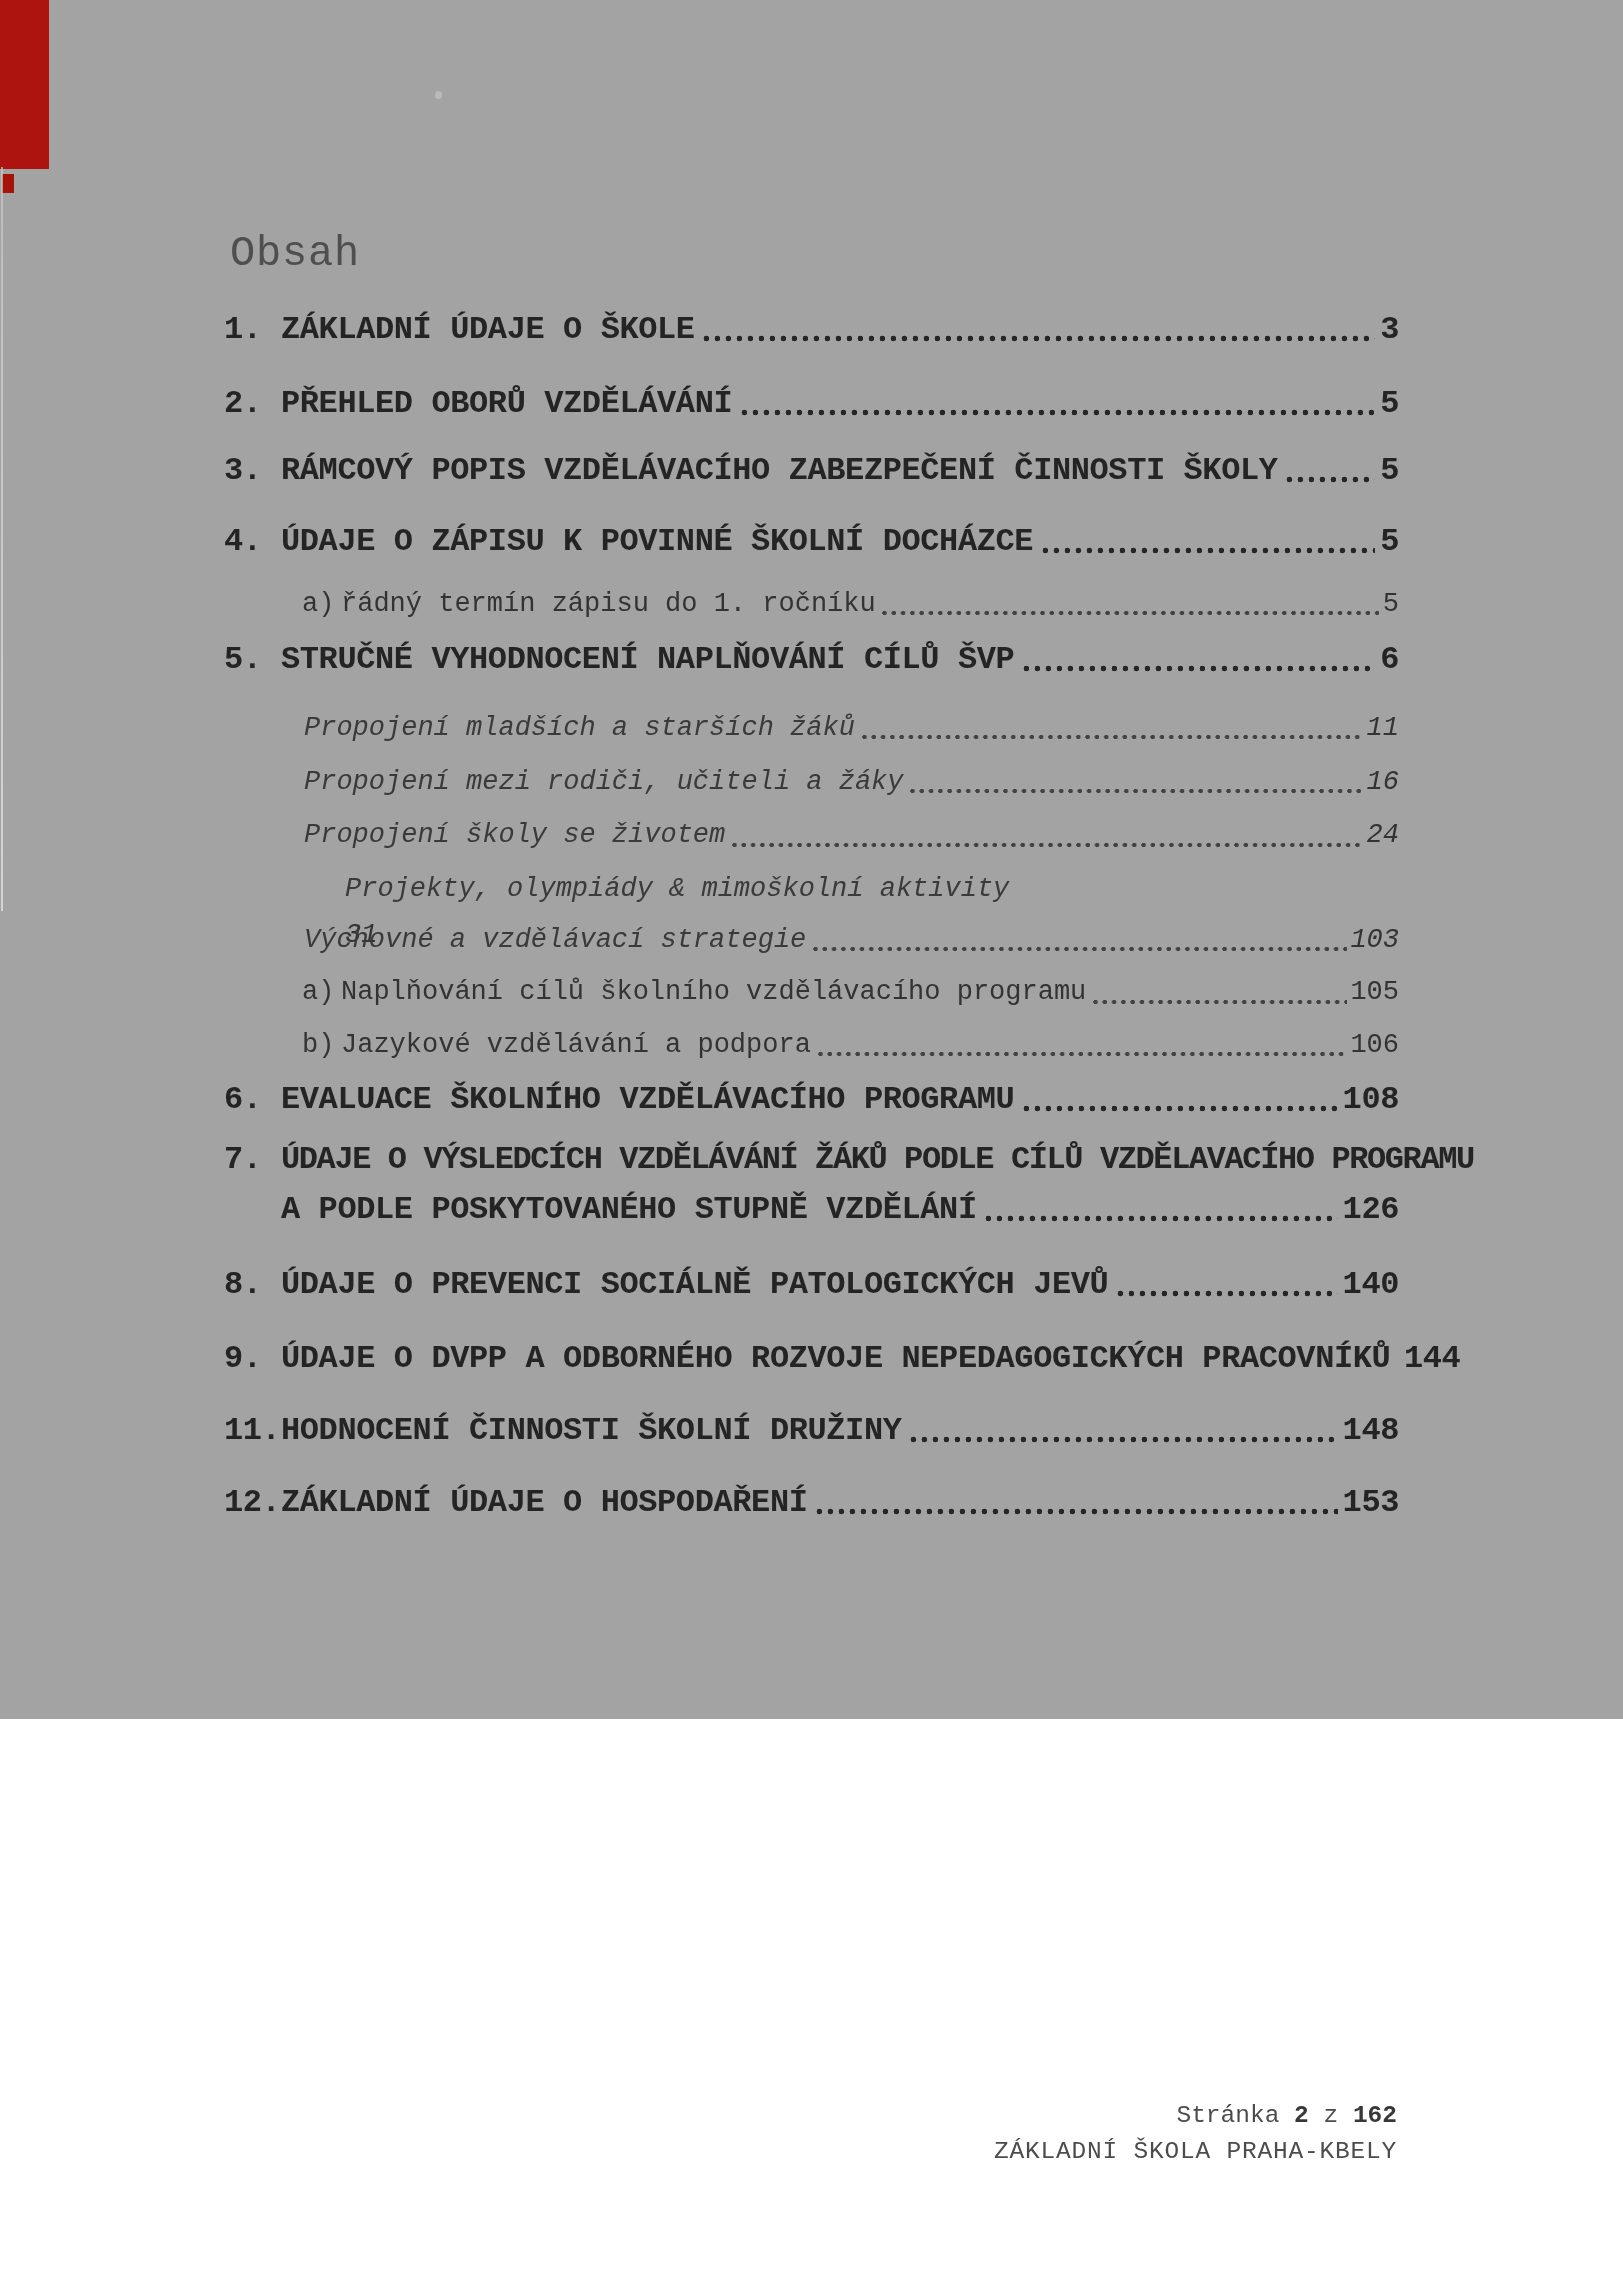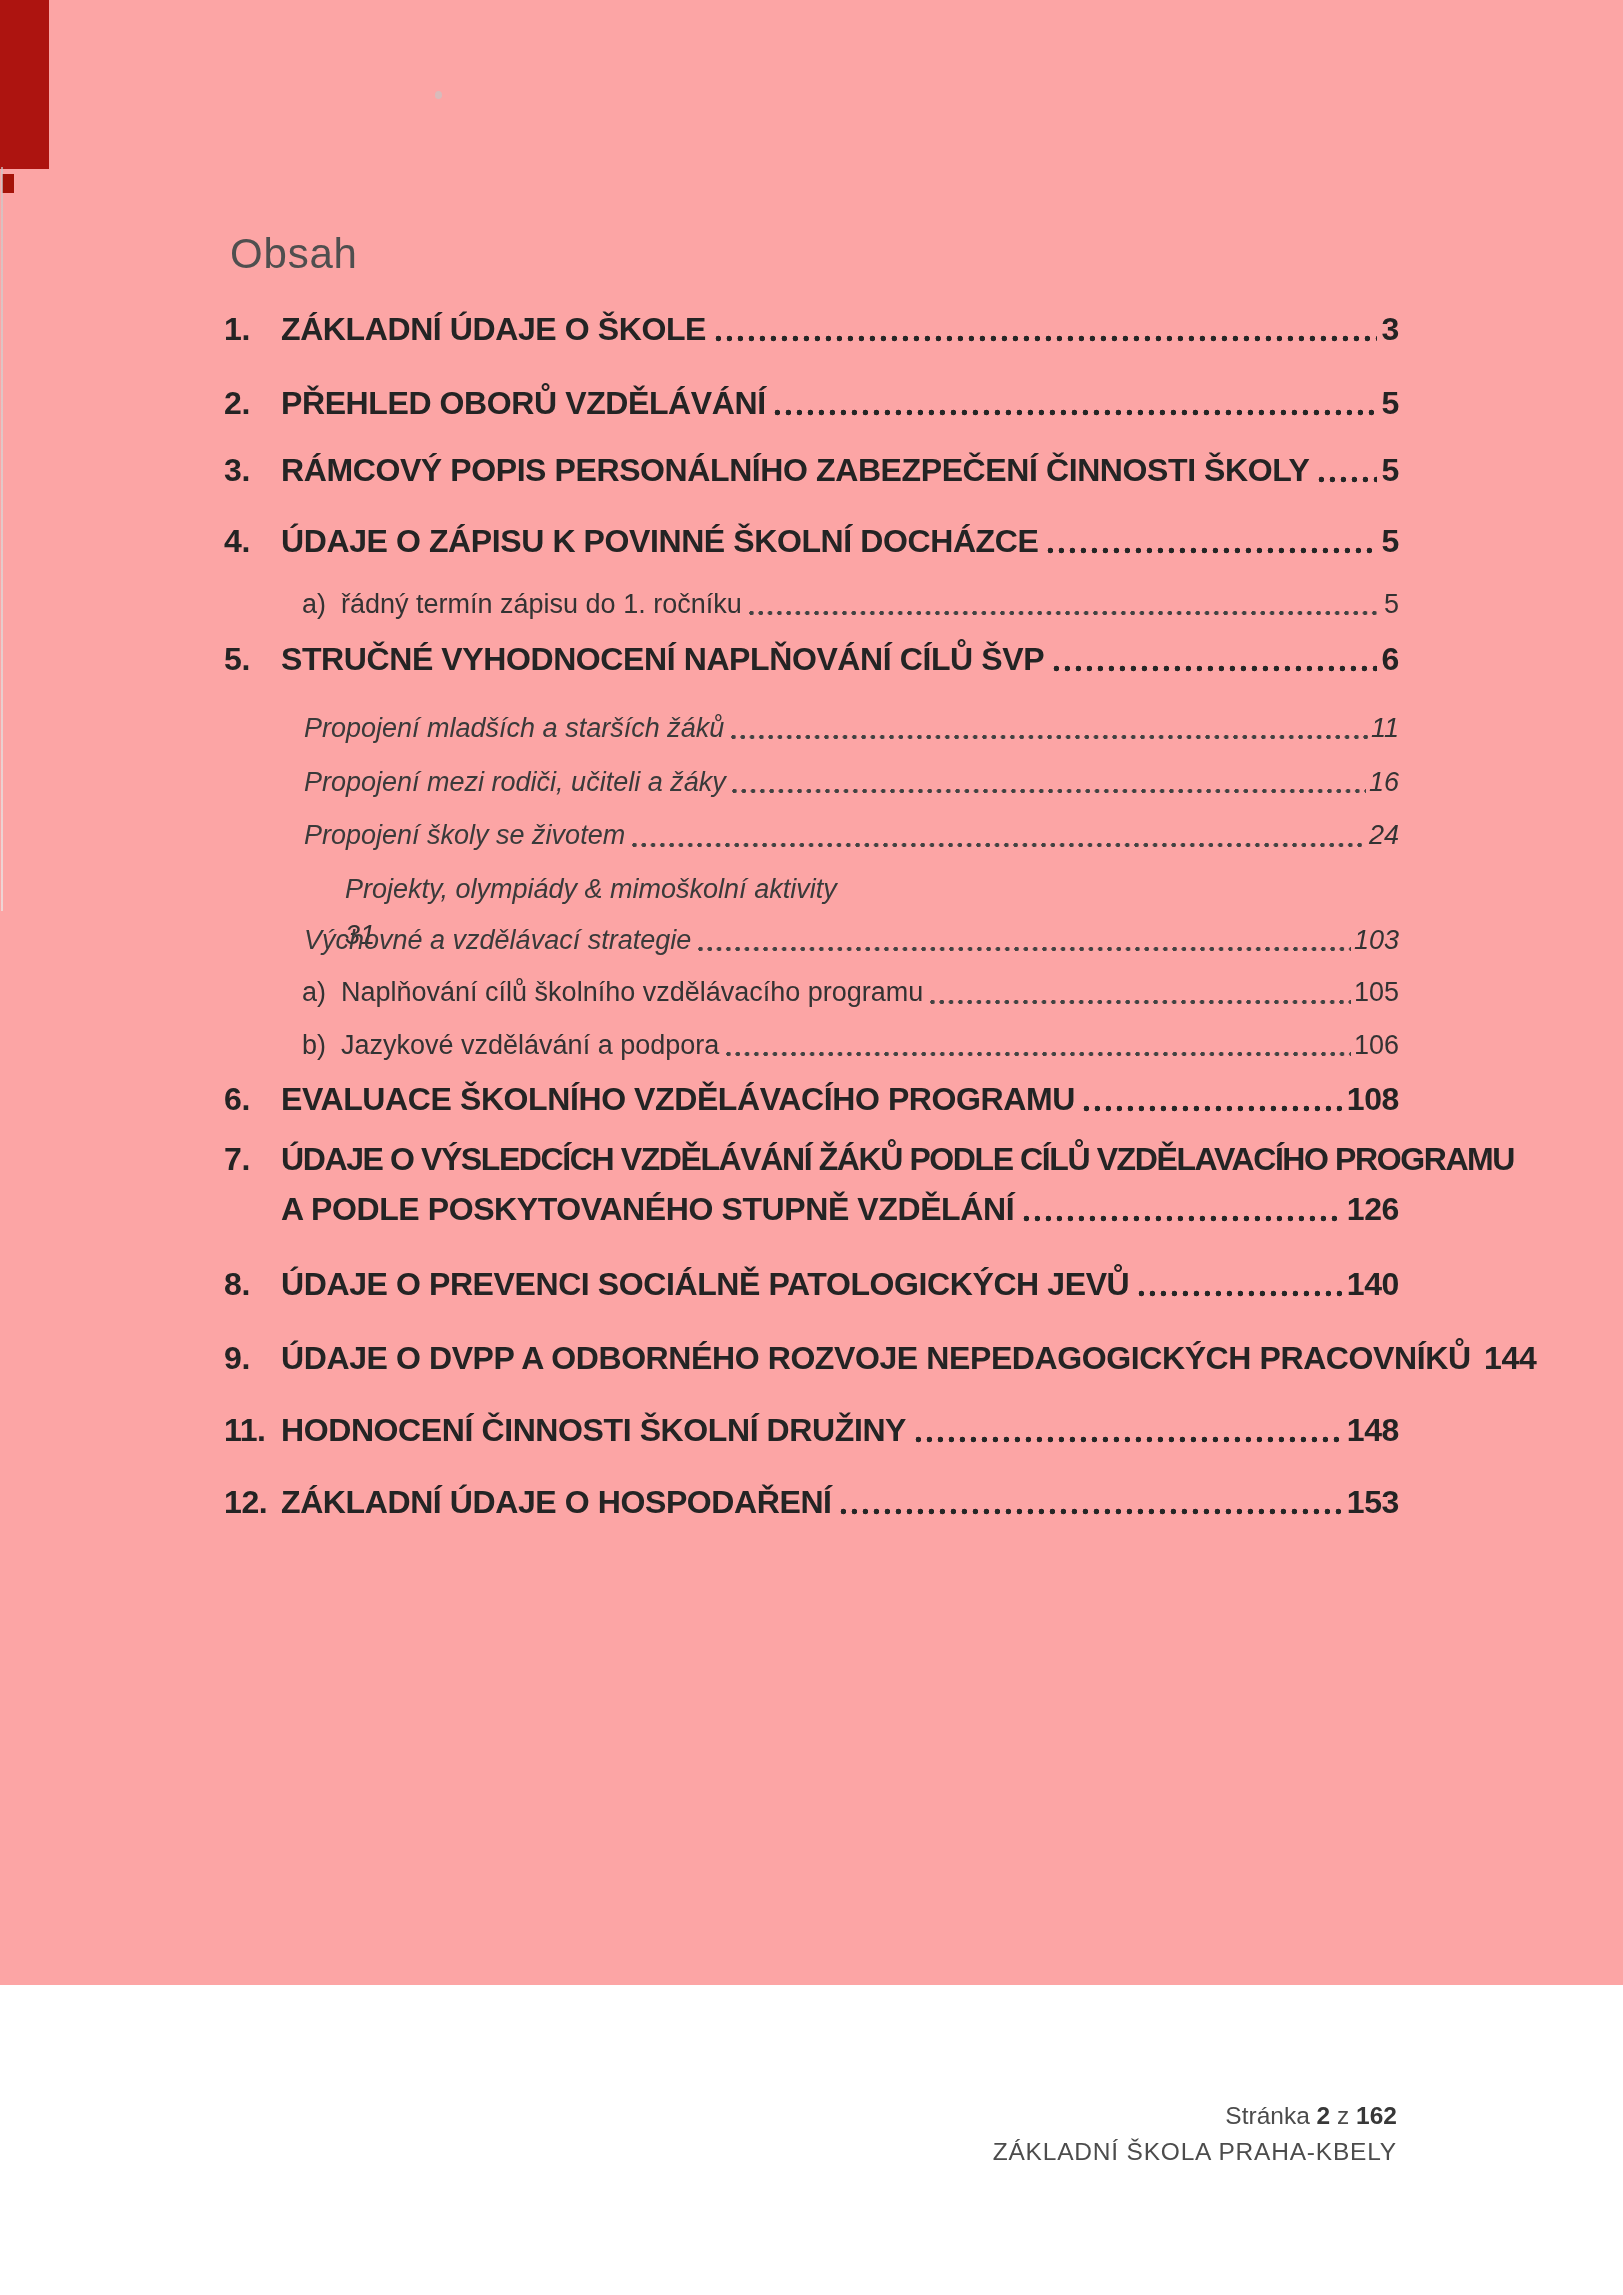--- a/index.html
+++ b/index.html
@@ -5,22 +5,23 @@
   * { margin: 0; padding: 0; box-sizing: border-box; }
   html, body { width: 1623px; height: 2295px; }
   body {
     background: #ffffff;
     font-family: "Liberation Sans", sans-serif;
     overflow: hidden;
   }
   .page {
     position: relative;
     width: 1623px;
-    height: 1985px;
-    background: #fca5a5;
+    height: 1719px;
+    background: #a3a3a3;
+    font-family: Liberation Mono, monospace;
   }
 
   
   .red-bar {
     position: absolute; left: 0; top: 0;
     width: 49px; height: 169px;
     background: #ad1410;
   }
   .red-speck {
     position: absolute; left: 1.7px; top: 174px;
@@ -130,21 +131,21 @@
 
     <div class="row main" style="margin-top:35px">
       <span class="num">2.</span>
       <span class="title">PŘEHLED OBORŮ VZDĚLÁVÁNÍ</span>
       <span class="leader"></span>
       <span class="page-num">5</span>
     </div>
 
     <div class="row main" style="margin-top:28px">
       <span class="num">3.</span>
-      <span class="title">RÁMCOVÝ POPIS PERSONÁLNÍHO ZABEZPEČENÍ ČINNOSTI ŠKOLY</span>
+      <span class="title">RÁMCOVÝ POPIS VZDĚLÁVACÍHO ZABEZPEČENÍ ČINNOSTI ŠKOLY</span>
       <span class="leader"></span>
       <span class="page-num">5</span>
     </div>
 
     <div class="row main" style="margin-top:32px">
       <span class="num">4.</span>
       <span class="title">ÚDAJE O ZÁPISU K POVINNÉ ŠKOLNÍ DOCHÁZCE</span>
       <span class="leader"></span>
       <span class="page-num">5</span>
     </div>

